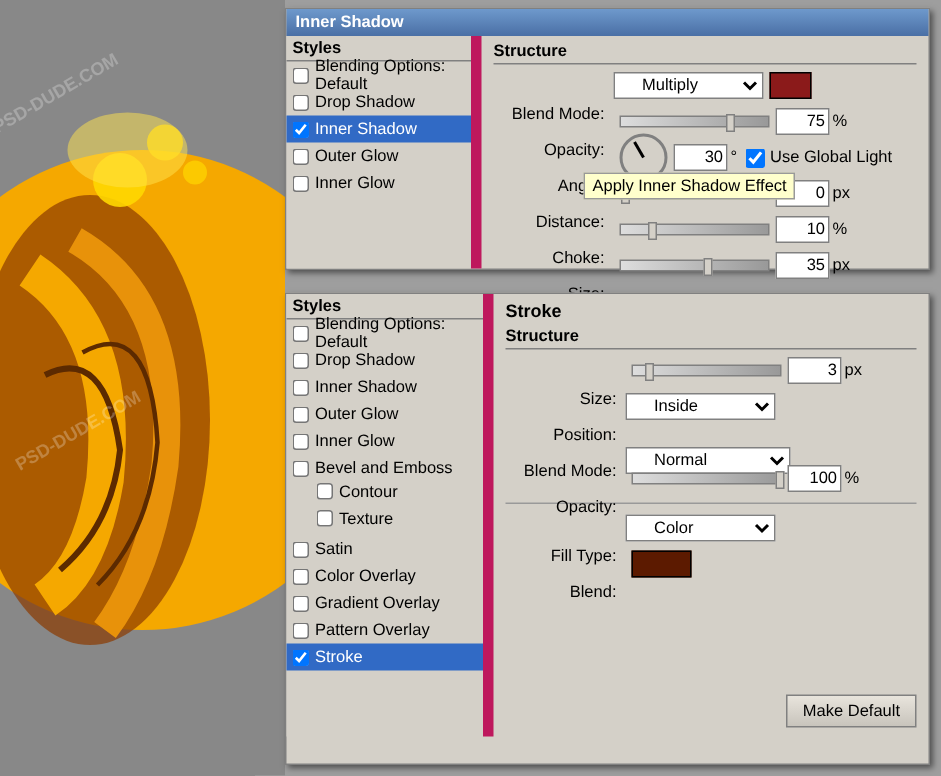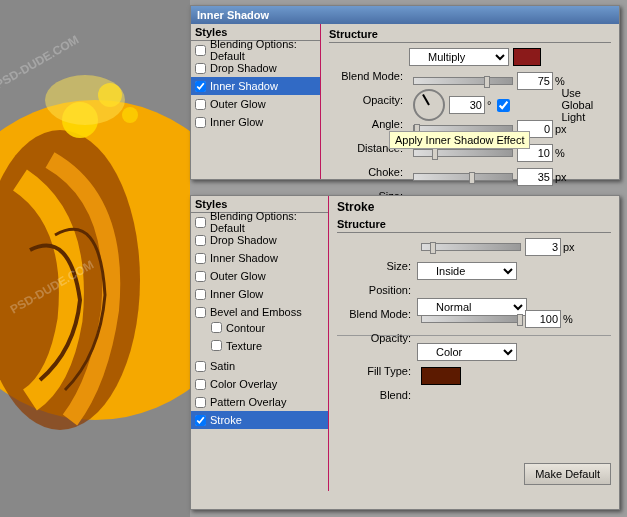--- a/index.html
+++ b/index.html
@@ -70,21 +70,21 @@
 
     .panel-body {
       display: flex;
       height: calc(100% - 18px);
     }
 
     
     .styles-sidebar {
       width: 130px;
       background: #d4d0c8;
-      border-right: 1px solid #be185d;
+      border-right: 7px solid #be185d;
       flex-shrink: 0;
     }
 
     .styles-header {
       background: #d4d0c8;
       border-bottom: 1px solid #808080;
       padding: 2px 4px;
       font-weight: bold;
       font-size: 11px;
     }
@@ -379,26 +379,26 @@
         <span class="unit-label">%</span>
       </div>
 
       <div class="form-row" style="position:relative;">
         <span class="form-label">Angle:</span>
         <div class="angle-dial">
           <div class="dial-line"></div>
         </div>
         <input type="text" class="num-input" value="30" style="">
         <span class="unit-label">°</span>
-        <label class="checkbox-label" style="margin-left:6px;gap:48px;">
+        <label class="checkbox-label" style="margin-left:6px;">
           <input type="checkbox" checked="" style="">
           <span>Use Global Light</span>
         </label>
 
-        <div class="tooltip" style="top:36px; left:60px;">Apply Inner Shadow Effect</div>
+        <div class="tooltip" style="top:20px; left:60px;">Apply Inner Shadow Effect</div>
       </div>
 
       <div class="form-row">
         <span class="form-label">Distance:</span>
         <div class="slider-track">
           <div class="slider-thumb" style="left:0px;"></div>
         </div>
         <input type="text" class="num-input" value="0" style="">
         <span class="unit-label">px</span>
       </div>
@@ -463,20 +463,24 @@
         <input type="checkbox" style="">
         <span class="style-item-label">Texture</span>
       </div>
       <div class="style-item">
         <input type="checkbox" style="">
         <span class="style-item-label">Satin</span>
       </div>
       <div class="style-item">
         <input type="checkbox" style="">
         <span class="style-item-label">Color Overlay</span>
+      </div>
+      <div class="style-item">
+        <input type="checkbox" style="">
+        <span class="style-item-label">Gradient Overlay</span>
       </div>
       <div class="style-item">
         <input type="checkbox" style="">
         <span class="style-item-label">Pattern Overlay</span>
       </div>
       <div class="style-item active">
         <input type="checkbox" checked="" style="">
         <span class="style-item-label">Stroke</span>
       </div>
     </div>

